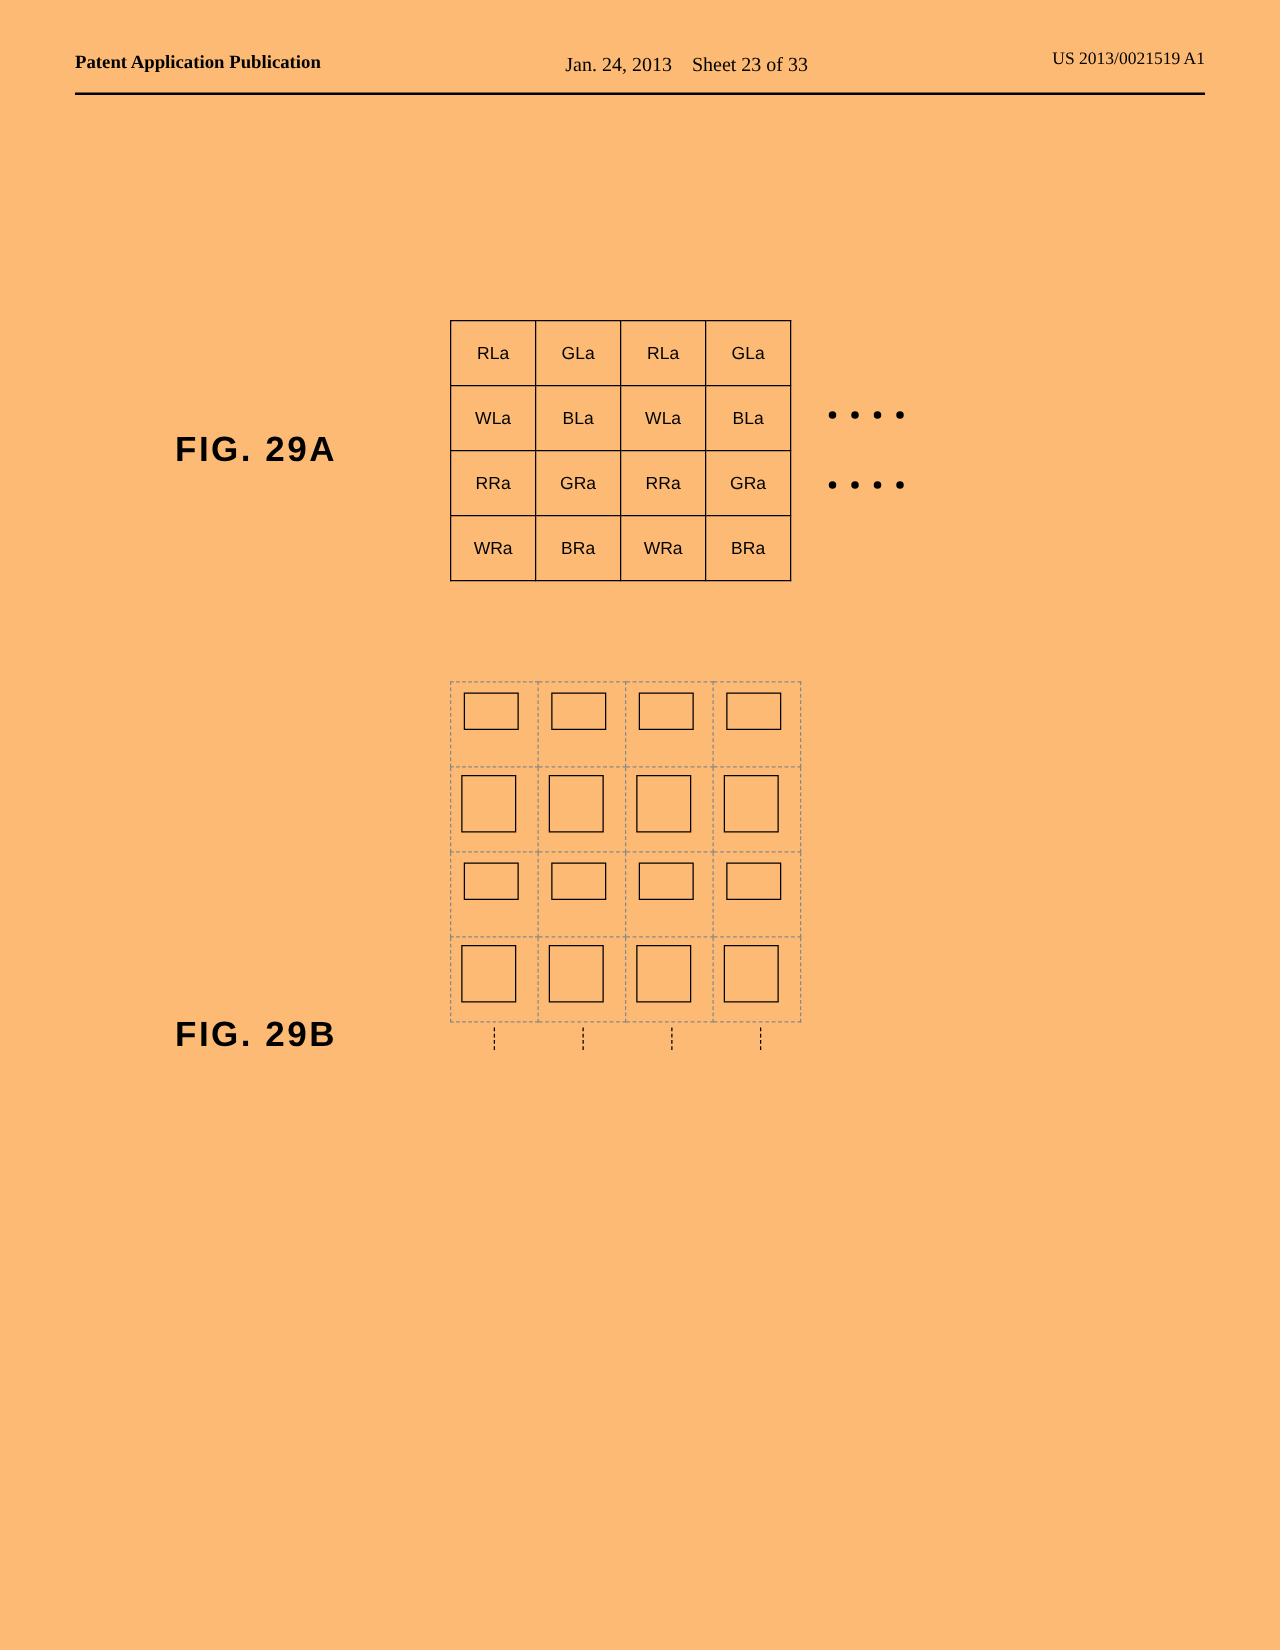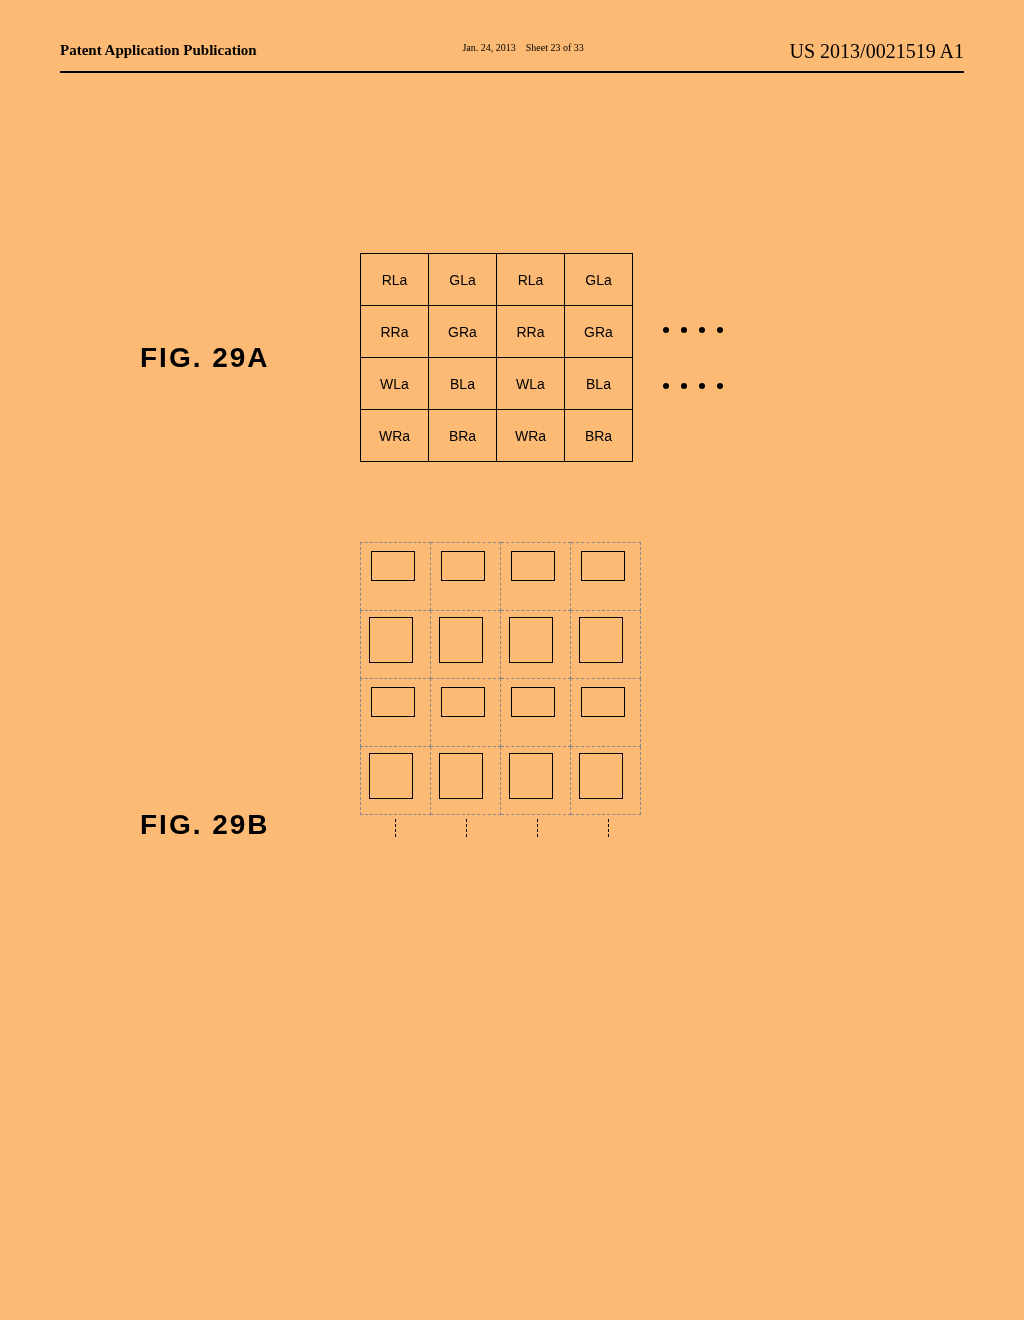--- a/index.html
+++ b/index.html
@@ -28,27 +28,27 @@
       margin-bottom: 30px;
     }
 
     .header-left {
       font-weight: bold;
       font-size: 15px;
       line-height: 1.4;
     }
 
     .header-center {
-      font-size: 10px;
+      font-size: 16px;
       text-align: center;
       line-height: 1.6;
     }
 
     .header-right {
-      font-size: 20px;
+      font-size: 14px;
       text-align: right;
     }
 
     
     .fig-label {
       font-size: 28px;
       font-weight: bold;
       font-family: Arial, sans-serif;
       letter-spacing: 2px;
     }
@@ -203,30 +203,30 @@
     <div class="grid-container-29a">
       <table class="grid-29a">
         <tbody id="grid29a-body">
         <tr>
               <td>RLa</td>
               <td>GLa</td>
               <td>RLa</td>
               <td>GLa</td>
             </tr>
             <tr>
+              <td>WLa</td>
+              <td>BLa</td>
+              <td>WLa</td>
+              <td>BLa</td>
+            </tr>
+            <tr>
               <td>RRa</td>
               <td>GRa</td>
               <td>RRa</td>
               <td>GRa</td>
-            </tr>
-            <tr>
-              <td>WLa</td>
-              <td>BLa</td>
-              <td>WLa</td>
-              <td>BLa</td>
             </tr>
             <tr>
               <td>WRa</td>
               <td>BRa</td>
               <td>WRa</td>
               <td>BRa</td>
             </tr>
           </tbody>
       </table>
 

